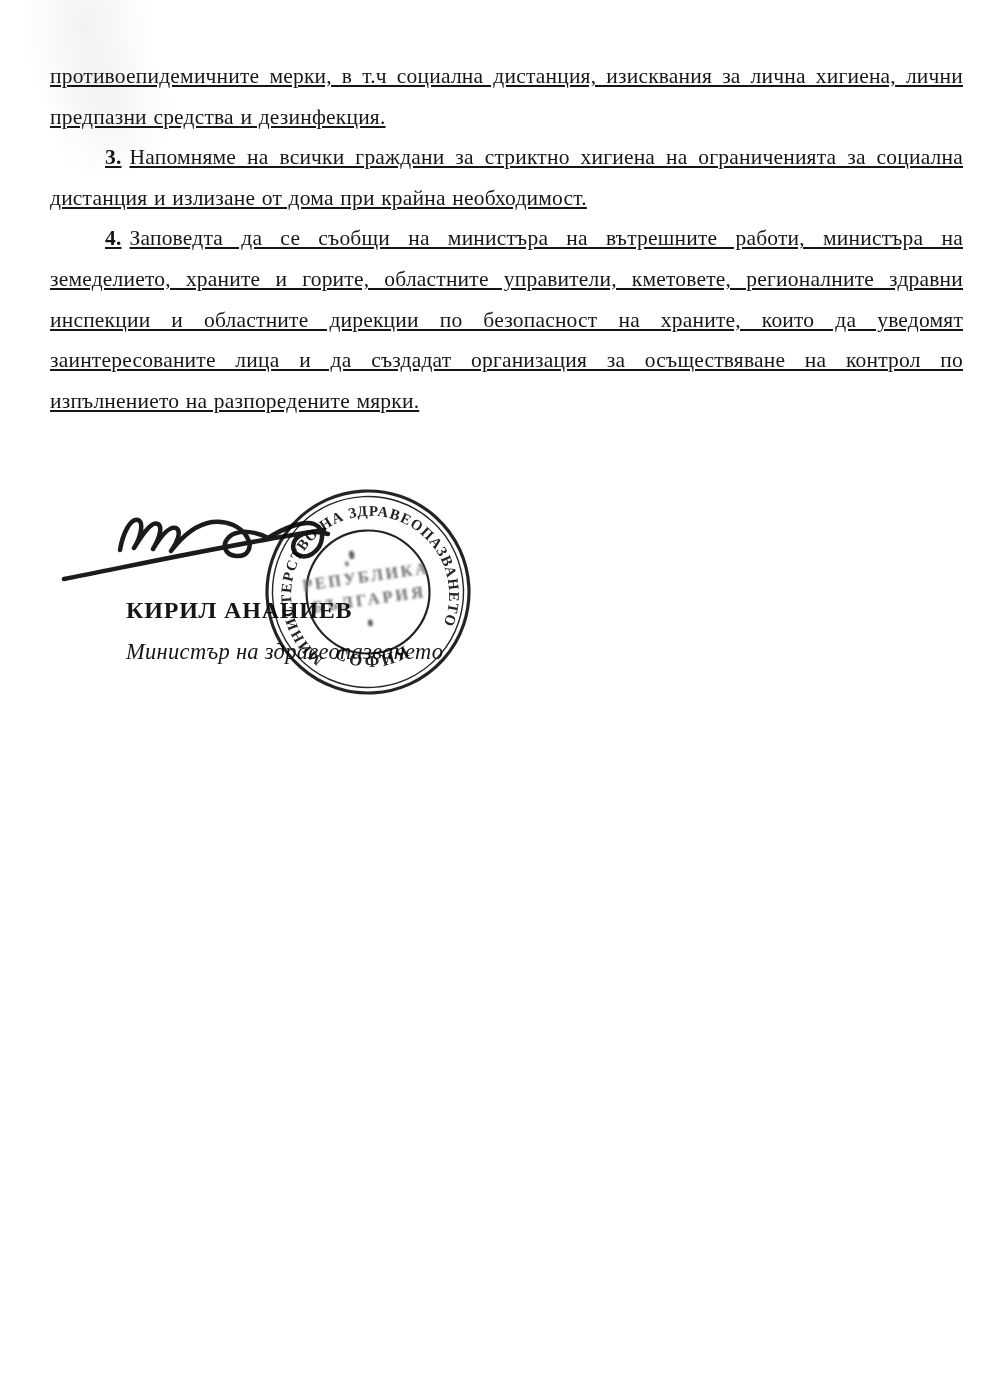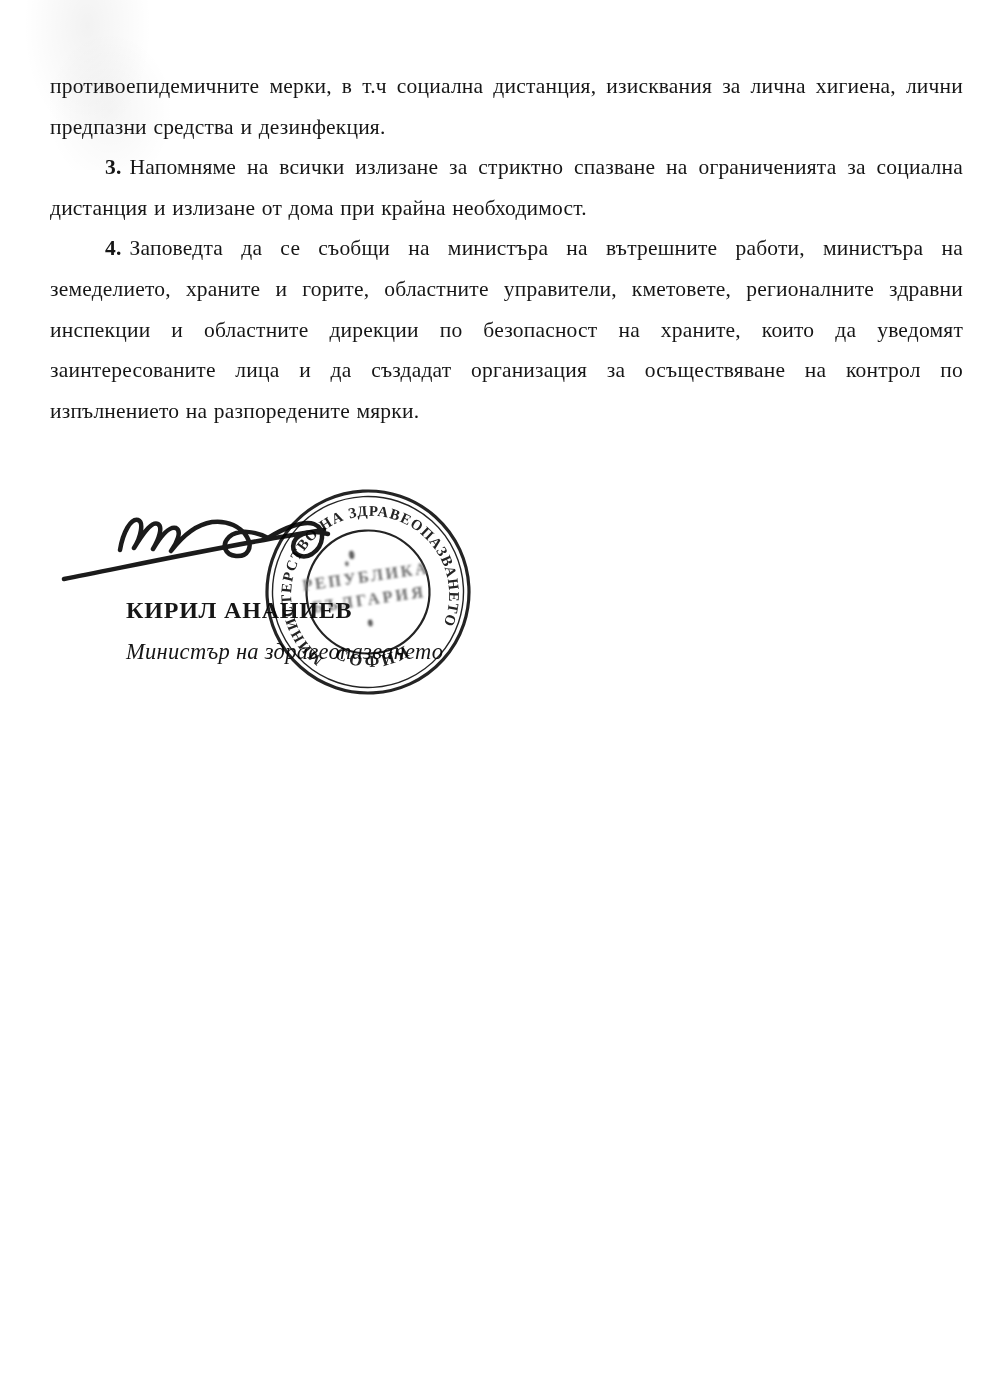--- a/index.html
+++ b/index.html
@@ -16,23 +16,24 @@
   .smudge {
     position: absolute; left: 20px; top: 0; width: 150px; height: 170px;
     background:
       radial-gradient(ellipse at 45% 15%, rgba(0,0,0,0.05), transparent 55%),
       radial-gradient(ellipse at 60% 65%, rgba(0,0,0,0.04), transparent 50%);
     pointer-events: none;
   }
   .text-block {
     position: absolute;
     left: 50px;
-    top: 66px;
+    top: 56px;
     width: 913px;
     z-index: 1;
+    text-decoration: underline;
   }
   .para {
     margin: 0;
     font-size: 21.5px;
     line-height: 40.6px;
     text-align: justify;
     word-spacing: 1px;
     letter-spacing: 0.2px;
   }
   .para.indent { text-indent: 55px; }
@@ -64,21 +65,21 @@
 </style>
 </head>
 <body>
 
 <div class="page">
 
   <div class="smudge"></div>
 
   <div class="text-block">
     <p class="para"><span>противоепидемичните мерки, в т.ч социална дистанция, изисквания за лична хигиена, лични предпазни средства и дезинфекция.</span></p>
-    <p class="para indent"><span class="para-num">3.</span><span>Напомняме на всички излизане за стриктно спазване на ограниченията за социална дистанция и излизане от дома при крайна необходимост.</span></p>
+    <p class="para indent"><span class="para-num">3.</span><span>Напомняме на всички граждани за стриктно хигиена на ограниченията за социална дистанция и излизане от дома при крайна необходимост.</span></p>
     <p class="para indent"><span class="para-num">4.</span><span>Заповедта да се съобщи на министъра на вътрешните работи, министъра на земеделието, храните и горите, областните управители, кметовете, регионалните здравни инспекции и областните дирекции по безопасност на храните, които да уведомят заинтересованите лица и да създадат организация за осъществяване на контрол по изпълнението на разпоредените мярки.</span></p>
   </div>
 
   <svg class="sig-svg" width="310" height="105" viewBox="0 0 310 105">
     <g fill="none" stroke="#1b1b1b" stroke-linecap="round" stroke-linejoin="round">
       <path stroke-width="4.5" d="M 8 89 C 70 77, 185 52, 268 40"></path>
       <path stroke-width="4.5" d="M 64 60
         C 67 42, 75 28, 82 30
         C 88 32, 85 47, 78 58
         C 89 40, 97 31, 102 34

